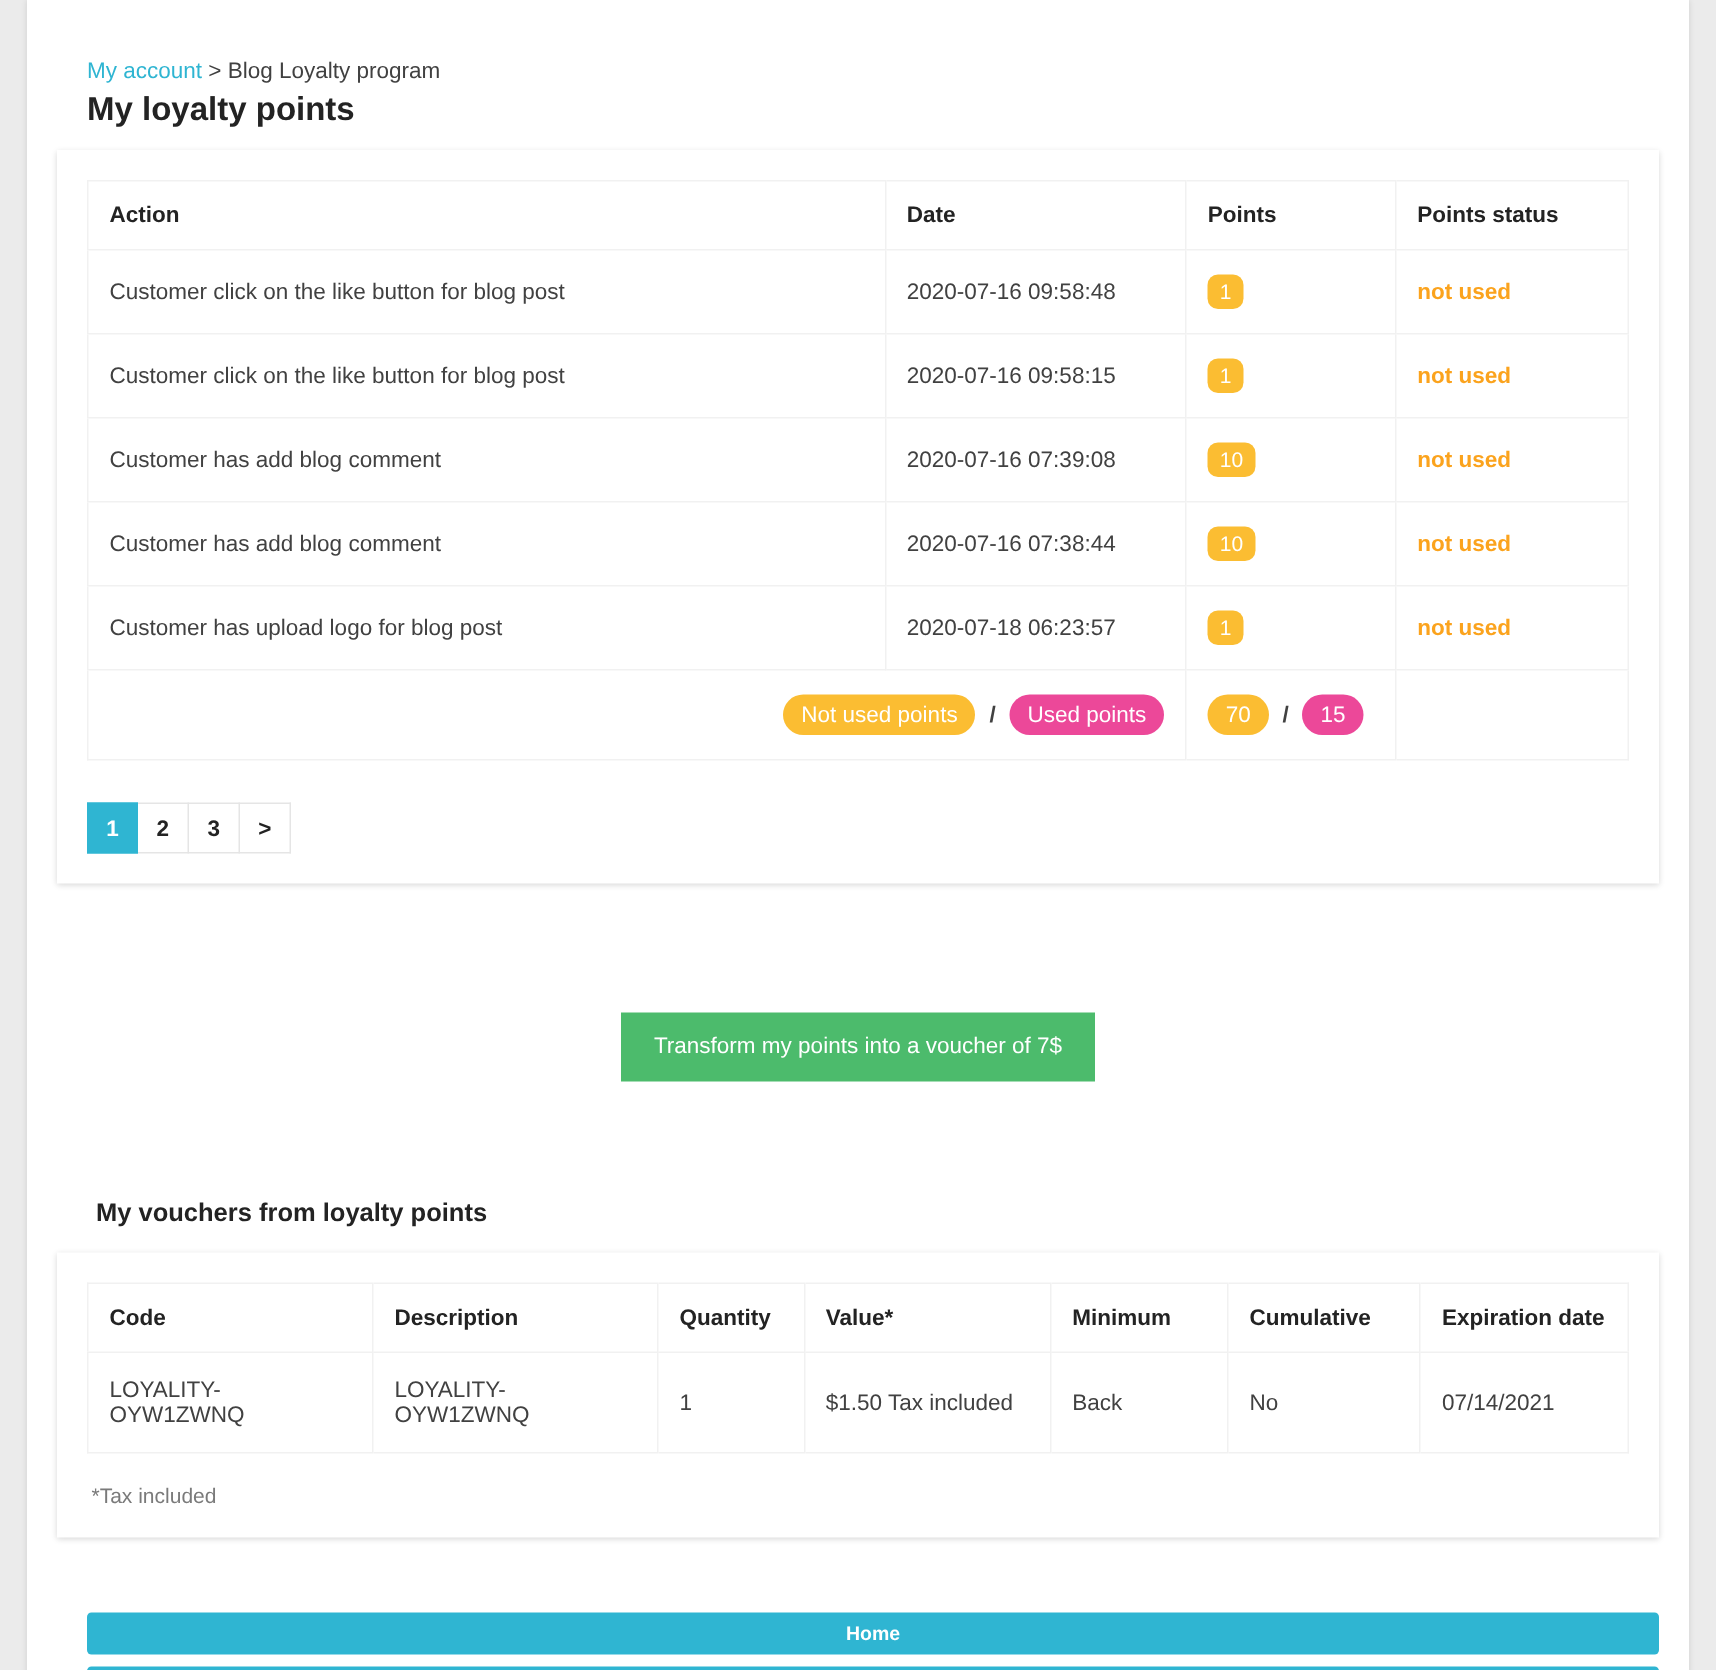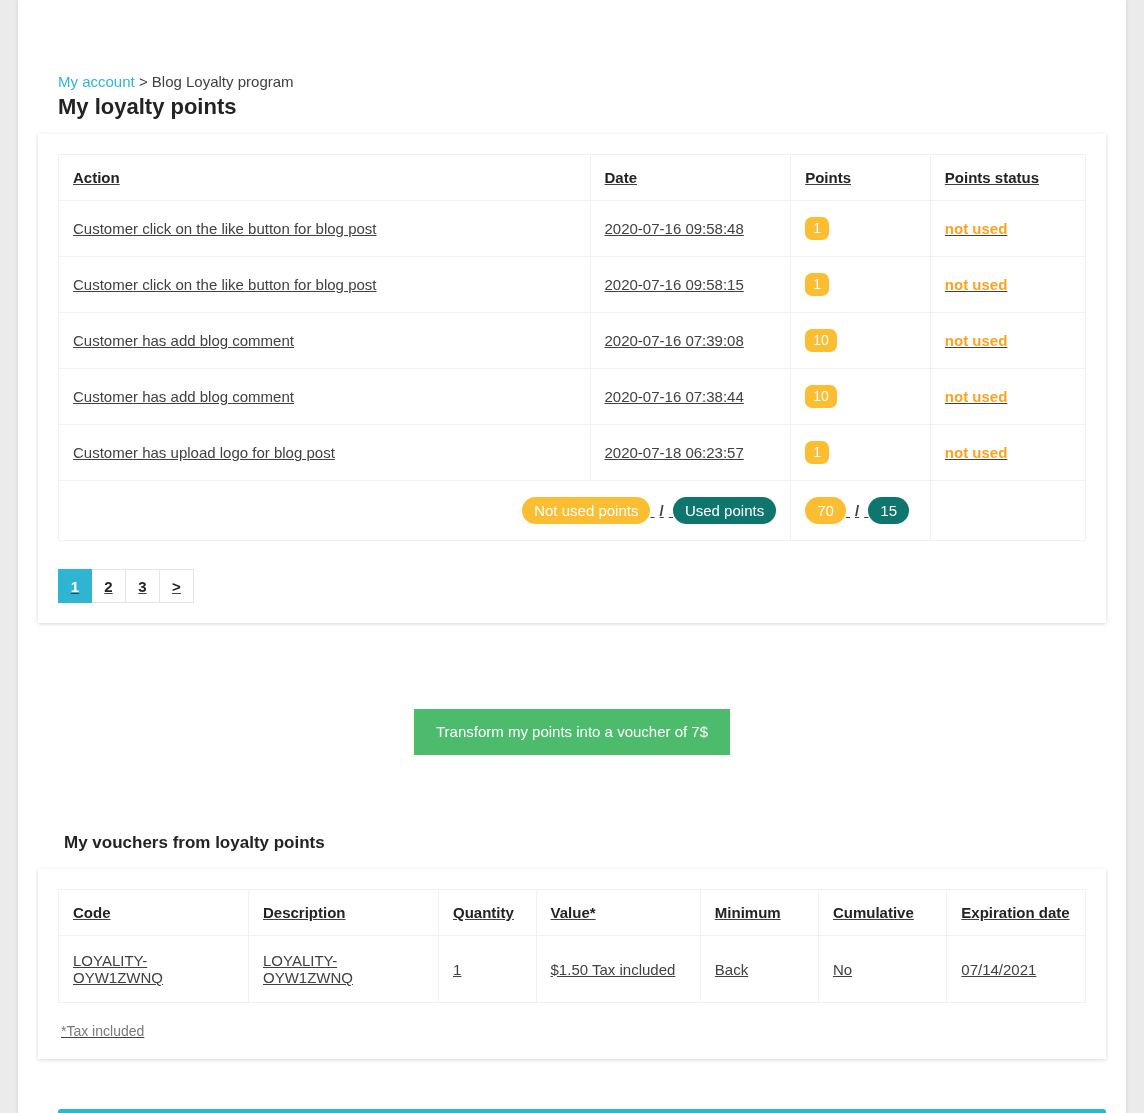--- a/index.html
+++ b/index.html
@@ -27,21 +27,20 @@
     box-shadow: 0 0 4px rgba(0,0,0,0.12);
     padding: 38px 20px 20px 20px;
   }
 
   
   .breadcrumb {
     font-size: 15px;
     color: #414141;
     line-height: 20px;
     padding-left: 20px;
-    margin-top: 34px;
   }
   .breadcrumb a {
     color: #2fb5d2;
     text-decoration: none;
   }
   .breadcrumb .sep { color: #414141; }
 
   .page-heading {
     font-size: 22px;
     font-weight: bold;
@@ -50,21 +49,20 @@
     padding-left: 20px;
     line-height: 22px;
   }
 
   
   .card {
     background: #ffffff;
     box-shadow: 0 1px 4px 0 rgba(0,0,0,0.16);
     margin-top: 16px;
     padding: 20px;
-    text-decoration: underline;
   }
 
   
   table.data-table {
     width: 100%;
     border-collapse: collapse;
     border: 1px solid #f1f1f1;
     background: #fff;
   }
   table.data-table th {
@@ -100,21 +98,21 @@
     display: inline-block;
     min-width: 22px;
     padding: 3px 8px;
     border-radius: 7px;
     color: #ffffff;
     font-size: 14px;
     line-height: 17px;
     text-align: center;
   }
   .badge.orange { background: #fbbd32; }
-  .badge.green  { background: #0f766e; }
+  .badge.green  { background: #ec4899; }
 
   .badge.pill {
     border-radius: 14px;
     padding: 4px 12px;
     font-size: 15px;
     line-height: 19px;
   }
 
   .status-text {
     color: #fba31d;

